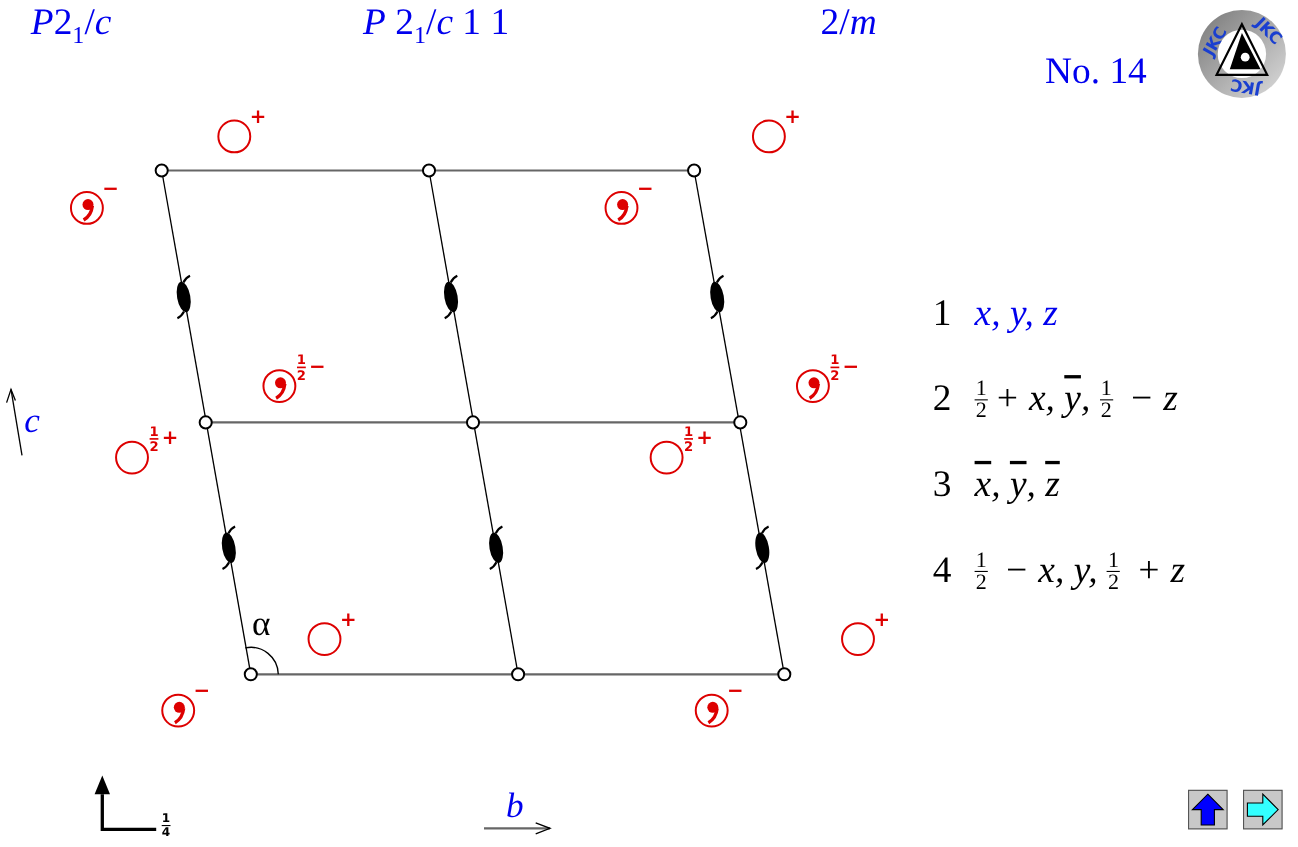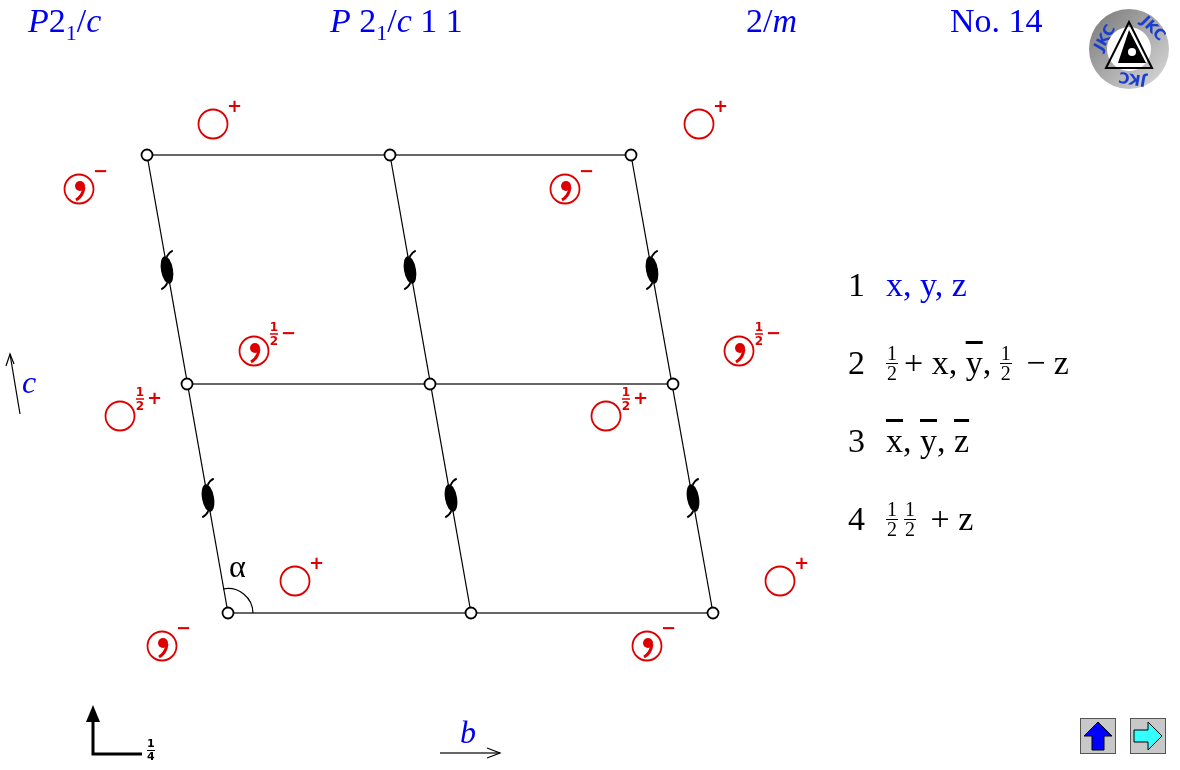--- a/index.html
+++ b/index.html
@@ -5,21 +5,21 @@
   html, body { margin: 0; padding: 0; background: #ffffff; }
   body { width: 1180px; height: 770px; position: relative; overflow: hidden;
          font-family: "Liberation Serif", "DejaVu Serif", serif; }
   .hdr { position: absolute; top: 2px; font-size: 34px; color: #0000ee; white-space: nowrap; }
   .hdr i { font-style: italic; }
   .hdr sub { font-size: 22px; vertical-align: -8px; line-height: 0; }
   #diagram { position: absolute; left: 0; top: 0; }
   .ops { position: absolute; left: 848px; top: 246px; color: #000; font-size: 34px; }
   .op-row { height: 78px; line-height: 46px; white-space: nowrap; display: flex; align-items: center; }
   .op-num { display: inline-block; width: 38px; }
-  .op-text { }
+  .op-text { font-style: italic; }
   .op-text.first { color: #0000ee; }
   .frac { display: inline-flex; flex-direction: column; align-items: center; font-style: normal;
           font-size: 20px; line-height: 19px; vertical-align: middle; margin: 0 6px 0 0; }
   .frac .num { border-bottom: 1px solid #000; padding: 0 1px; }
   .bar { text-decoration: overline; }
   .nav-btn { position: absolute; top: 718px; width: 36px; height: 36px; background: #c8c8c8;
              border: 1px solid #555; box-sizing: border-box; cursor: pointer; }
   .logo { position: absolute; left: 1088px; top: 8px; width: 82px; height: 82px; }
   .lbl { position: absolute; font-style: italic; color: #0000ee; font-size: 32px; }
 </style>
@@ -28,21 +28,21 @@
 
 <div class="hdr" style="left:28px;">
   <i>P</i><span>2</span><sub>1</sub><span>/</span><i>c</i>
 </div>
 <div class="hdr" style="left:330px;">
   <i>P</i><span> </span><span>2</span><sub>1</sub><span>/</span><i>c</i><span> 1 1</span>
 </div>
 <div class="hdr" style="left:746px;text-align:right;">
   <span>2</span><span>/</span><i>m</i>
 </div>
-<div class="hdr" style="left:950px;">No. 14</div>
+<div class="hdr" style="left:950px;margin-top:44px;">No. 14</div>
 
 <svg class="logo" viewBox="0 0 82 82">
   <defs>
     <linearGradient id="lg" x1="0" y1="0" x2="1" y2="1">
       <stop offset="0" stop-color="#777"></stop>
         <stop offset="1" stop-color="#ddd"></stop>
     </linearGradient>
   </defs>
   <circle cx="41" cy="41" r="40" fill="url(#lg)"></circle>
   <circle cx="41" cy="41" r="22" fill="#fff"></circle>
@@ -236,20 +236,21 @@
       <span class="op-text bar">y</span>
       <span class="op-text" style="white-space:pre;">, </span>
       <span class="op-text bar">z</span>
   </div>
   <div class="op-row">
     <span class="op-num">4</span>
     <span class="frac">
         <span class="num">1</span>
         <span>2</span>
       </span>
+    <span class="op-text" style="white-space:pre;"> − x, y, </span>
     <span class="frac">
         <span class="num">1</span>
         <span>2</span>
       </span>
     <span class="op-text" style="white-space:pre;"> + z</span>
   </div>
 </div>
 
 <div class="nav-btn" style="left:1080px;">
   <svg width="34" height="34" viewBox="0 0 34 34">

